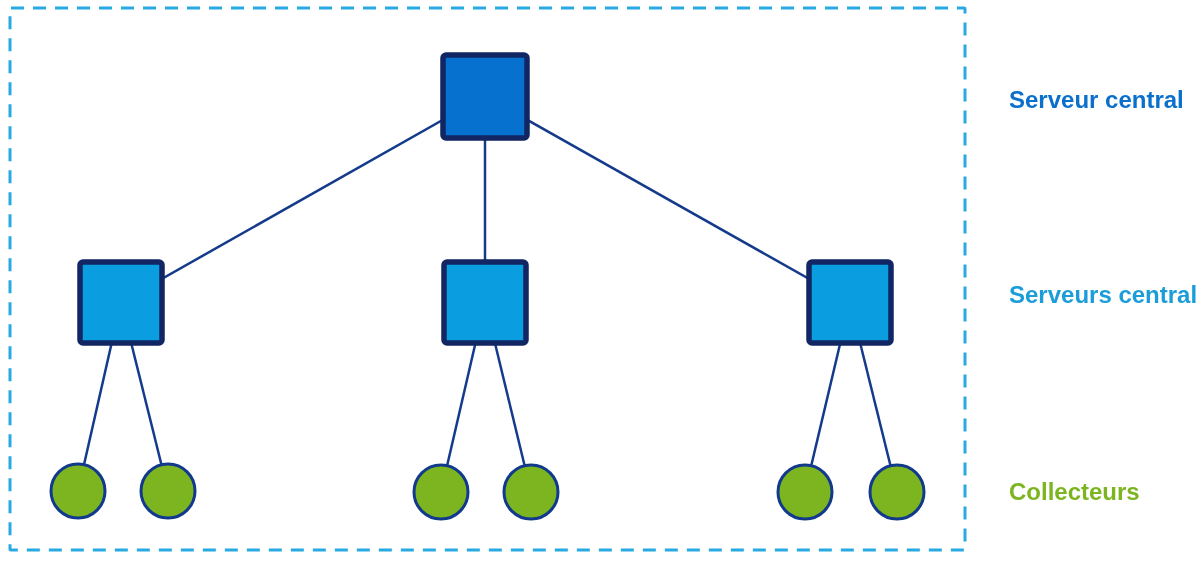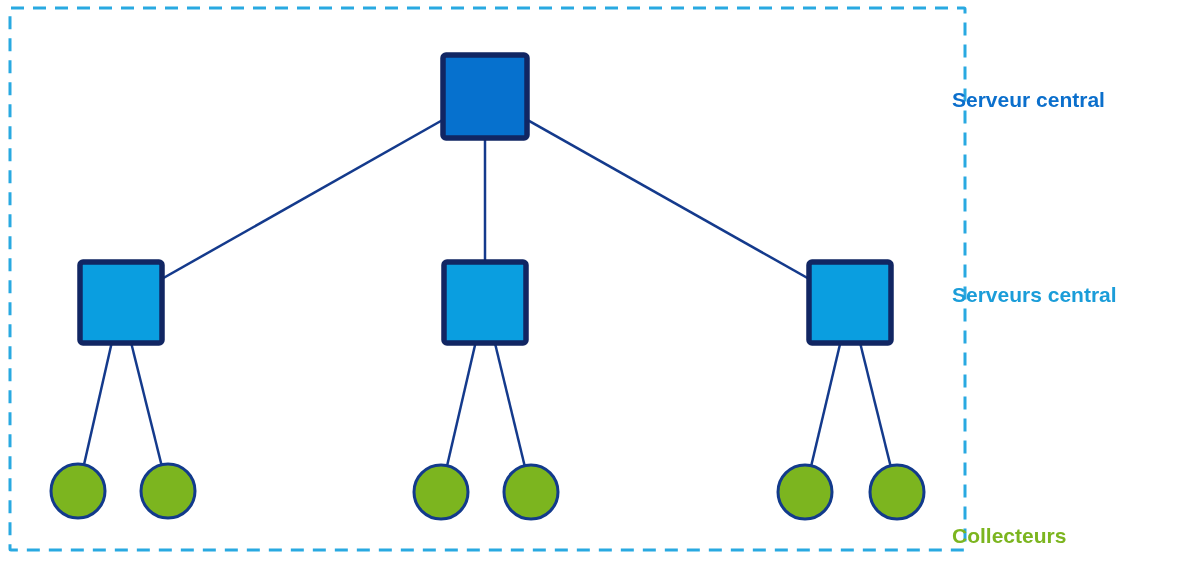--- a/index.html
+++ b/index.html
@@ -25,29 +25,29 @@
     stroke: var(--dashed_border);
     stroke-width: 3;
     stroke-dasharray: 13 9;
   }
   .edge {
     stroke: var(--edge);
     stroke-width: 2.5;
   }
   .label {
     position: absolute;
-    left: 952px;
+    left: 1009px;
     font-weight: 700;
-    font-size: 21px;
+    font-size: 24px;
     line-height: 28px;
     white-space: nowrap;
   }
   .label-central   { top: 86px;  color: var(--label_central); }
   .label-remote    { top: 281px; color: var(--label_remote); }
-  .label-collector { top: 478px; color: var(--label_collector); margin-top: 44px; }
+  .label-collector { top: 478px; color: var(--label_collector); }
 </style>
 </head>
 <body>
 
 <div class="stage">
 
   <svg class="canvas" width="1203" height="564" viewBox="0 0 1203 564">
     <rect class="boundary" x="10" y="8" width="955" height="542" rx="1"></rect>
     <g>
         <line x1="485" y1="96" x2="121" y2="302" class="edge"></line>

